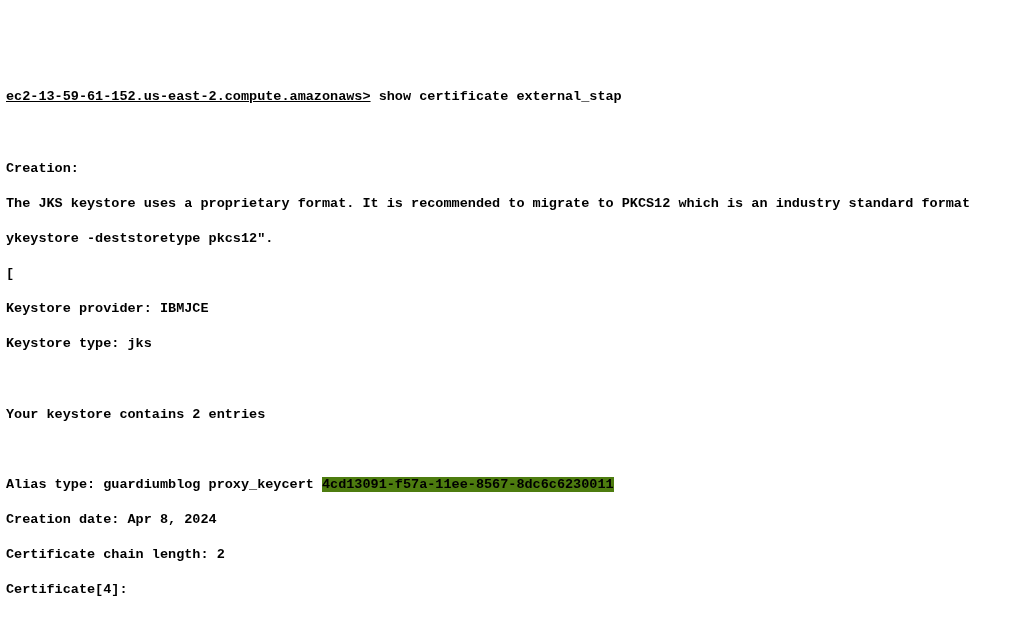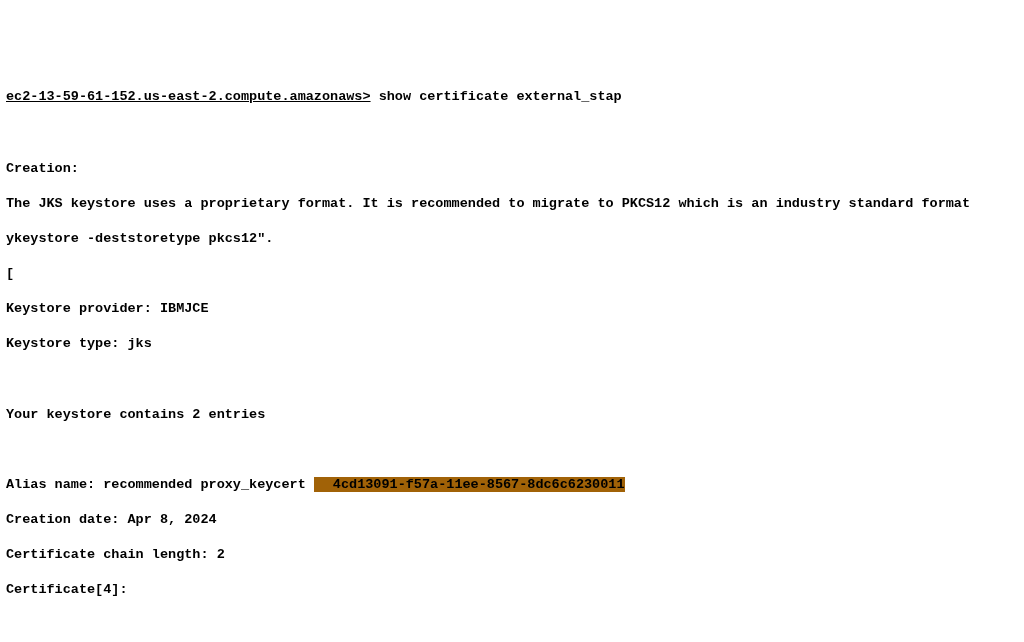--- a/index.html
+++ b/index.html
@@ -20,22 +20,21 @@
     .terminal {
       padding: 0 6px 6px 6px;
     }
     .prompt-line {
       margin-bottom: 2px;
     }
     .prompt {
       text-decoration: underline;
     }
     .highlight {
-      background-color: #a16207;
-      padding-left: 19px;
+      background-color: #4d7c0f;
     }
     .line {
       min-height: 1.3em;
       font-weight: bold;
     }
   </style>
 </head>
 <body>
 
 
@@ -45,21 +44,21 @@
 <div class="line"></div>
 <div class="line">Creation:</div>
 <div class="line">The JKS keystore uses a proprietary format. It is recommended to migrate to PKCS12 which is an industry standard format</div>
 <div class="line">ykeystore -deststoretype pkcs12".</div>
 <div class="line">[</div>
 <div class="line">Keystore provider: IBMJCE</div>
 <div class="line">Keystore type: jks</div>
 <div class="line"></div>
 <div class="line">Your keystore contains 2 entries</div>
 <div class="line"></div>
-<div class="line"><span>Alias name: recommended proxy_keycert </span><span class="highlight">4cd13091-f57a-11ee-8567-8dc6c6230011</span></div>
+<div class="line"><span>Alias type: guardiumblog proxy_keycert </span><span class="highlight">4cd13091-f57a-11ee-8567-8dc6c6230011</span></div>
 <div class="line">Creation date: Apr 8, 2024</div>
 <div class="line">Certificate chain length: 2</div>
 <div class="line">Certificate[4]:</div>
 
 
 
 
 
 
 

